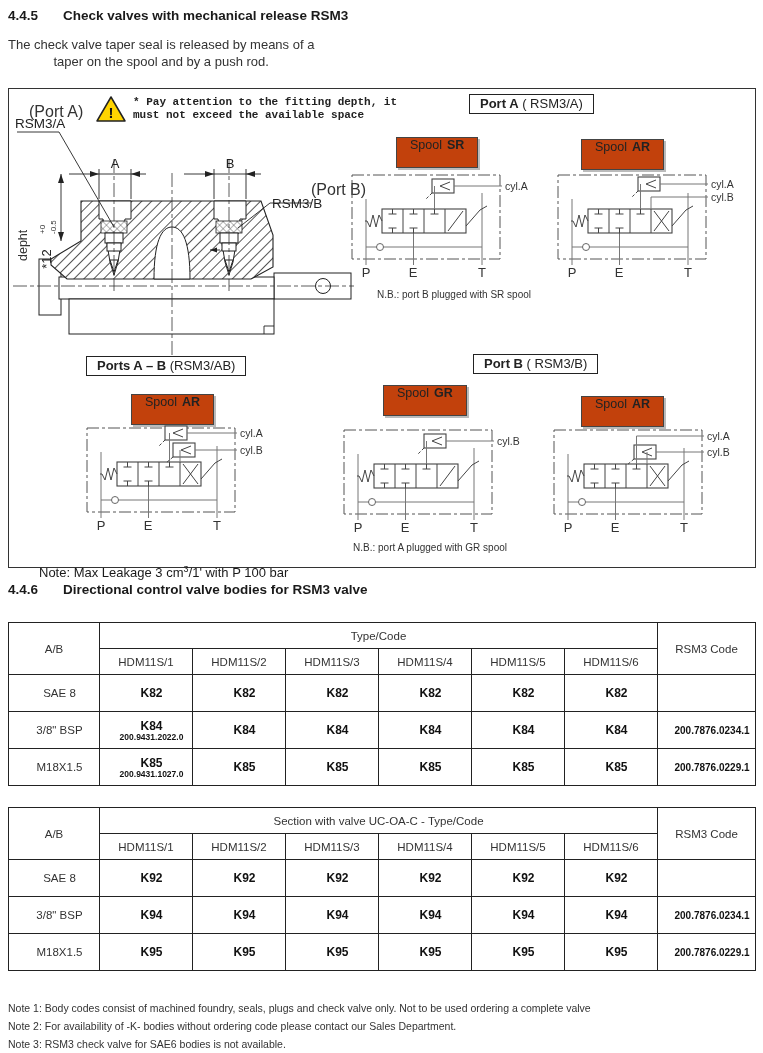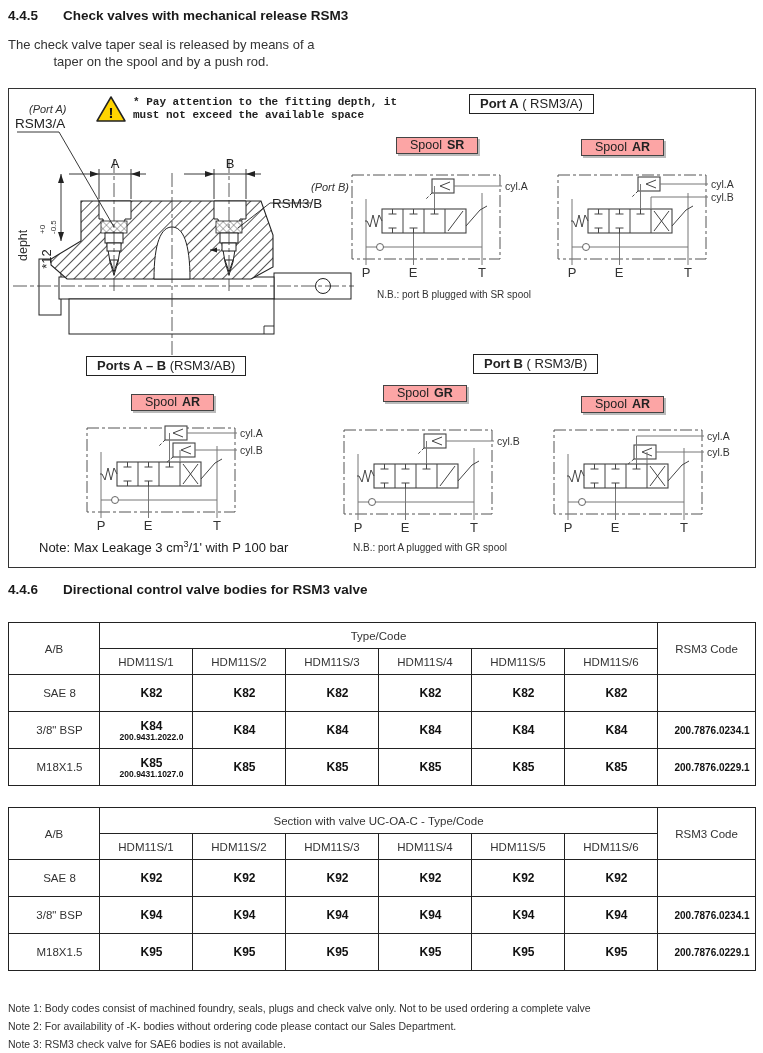--- a/index.html
+++ b/index.html
@@ -2,29 +2,29 @@
 <html><head>
 <meta charset="utf-8">
 <style>
   html,body{margin:0;padding:0;background:#fff;}
   body{width:763px;height:1053px;position:relative;font-family:"Liberation Sans",sans-serif;color:#222;overflow:hidden;}
   .sec-head{position:absolute;display:flex;font-weight:bold;font-size:13.5px;color:#1a1a1a;}
   .sec-head .num{width:55px;}
   .intro{position:absolute;font-size:13px;line-height:17px;color:#333;}
   .figure{position:absolute;left:8px;top:88px;width:746px;height:478px;border:1px solid #333;background:#fff;}
   .warn-text{position:absolute;font-size:11px;font-weight:600;line-height:12.5px;color:#222;font-family:Liberation Mono, monospace;}
-  .lbl-sm{position:absolute;font-size:11px;color:#333;font-style:italic;}
+  .lbl-sm{position:absolute;font-size:16px;color:#333;}
   .lbl-md{position:absolute;font-size:13.5px;color:#222;}
   .hdr-box{position:absolute;border:1.5px solid #222;padding:1px 10px 2px 10px;font-size:13px;white-space:nowrap;background:#fff;}
   .hdr-box .b{font-weight:bold;}
-  .spool-box{position:absolute;border:1px solid #444;box-shadow:2px 2px 0 #bbb;padding:0 13px 1px 13px;font-size:12.5px;white-space:nowrap;background:#fca5a5;}
+  .spool-box{position:absolute;border:1px solid #444;box-shadow:2px 2px 0 #bbb;padding:0 13px 15px 13px;font-size:12.5px;white-space:nowrap;background:#c2410c;}
   .spool-box .w{margin-right:5px;}
   .spool-box .s{font-weight:bold;}
   .nb{position:absolute;font-size:10px;color:#333;}
-  .leak{position:absolute;font-size:13px;color:#1a1a1a;}
+  .leak{position:absolute;font-size:13px;color:#1a1a1a;margin-top:25px;}
   .leak sup{font-size:9px;}
   svg{position:absolute;overflow:visible;}
   
   .ddash{fill:none;stroke:#555;stroke-width:1;stroke-dasharray:12 3 3 3;}
   .ln{fill:none;stroke:#444;stroke-width:1;}
   .ln2{fill:none;stroke:#777;stroke-width:1;}
   .ddot{stroke-dasharray:3 2;}
   .blk{fill:#fff;stroke:#444;stroke-width:1.1;}
   .sym{fill:#fff;stroke:#666;stroke-width:1;}
   .plbl{font-family:"Liberation Sans",sans-serif;font-size:13px;fill:#333;text-anchor:middle;}

